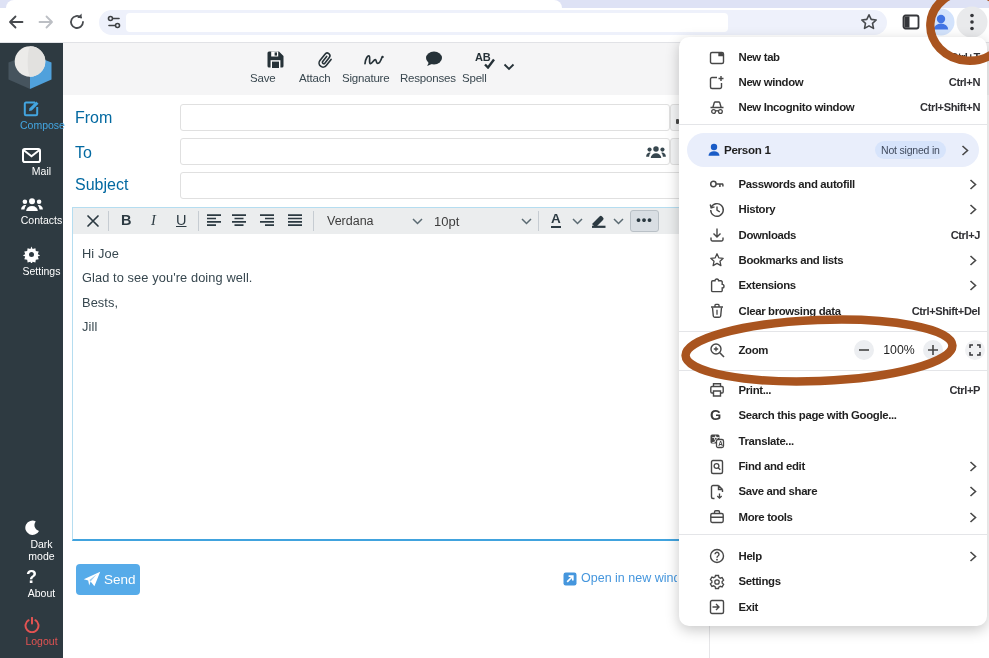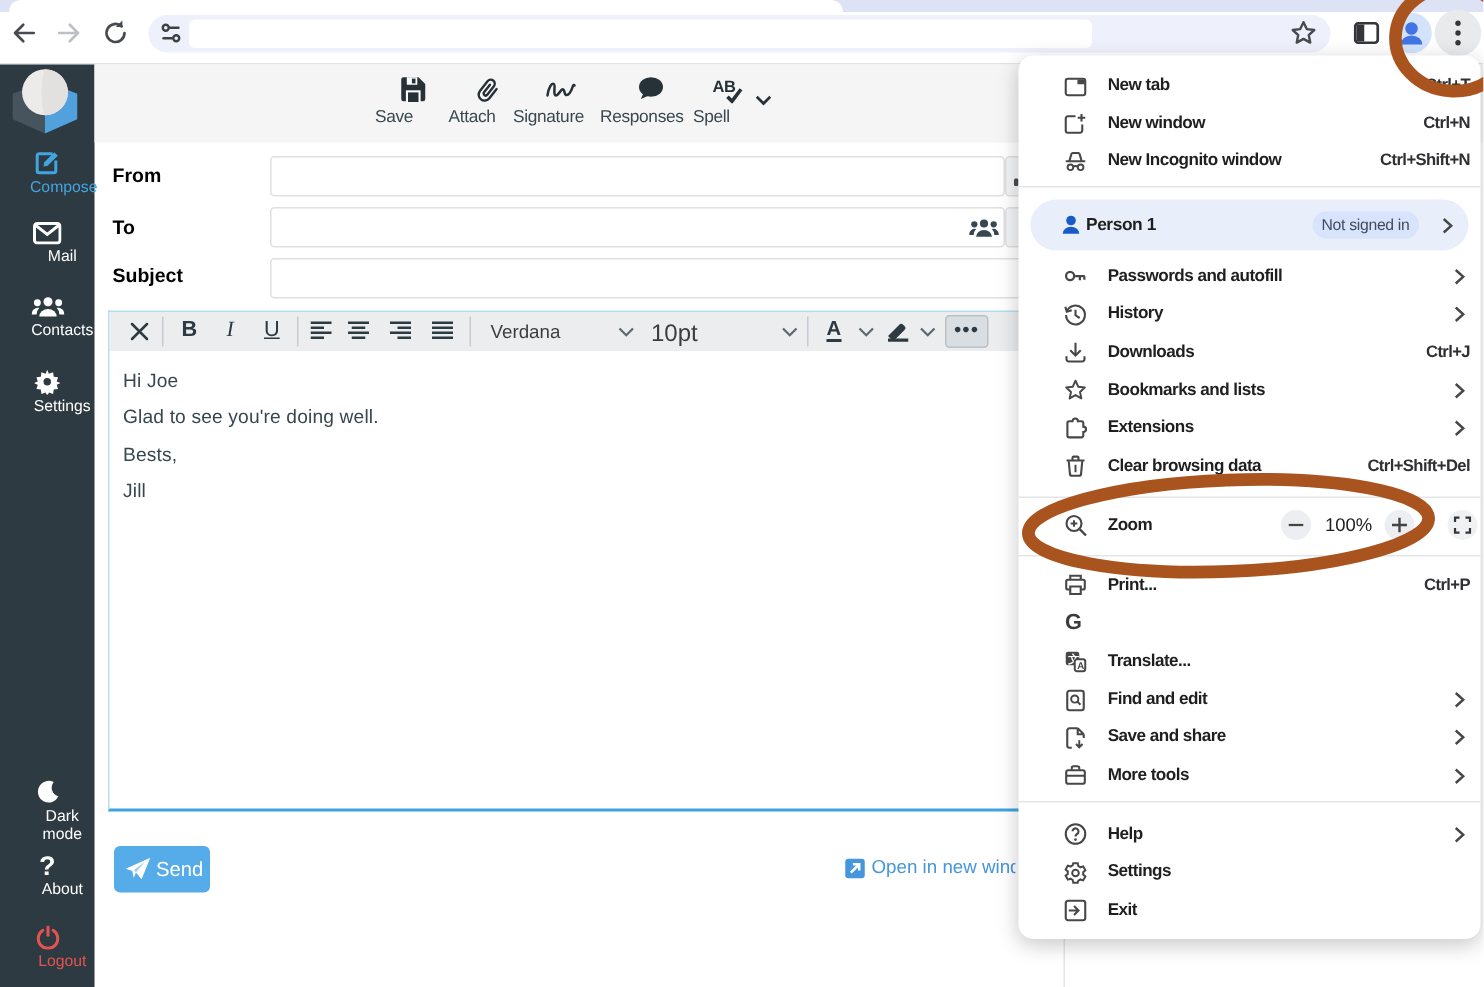--- a/index.html
+++ b/index.html
@@ -17,21 +17,21 @@
 
   
   #sidebar { left:0; top:43px; width:63px; height:615px; background:#2e3a41; }
   .snav { position:absolute; width:63px; text-align:center; color:#fff; font-size:10.5px; }
   .snav .lbl { display:block; margin-top:2px;padding-left:20px; }
 
   
   #mailtb { left:63px; top:43px; width:926px; height:52px; background:#f5f5f6; }
   .mbtn { position:absolute; top:8px; height:36px; text-align:left; color:#39474f; font-size:11.5px; letter-spacing:-0.2px; }
   .mbtn svg { margin:0 auto; } .mbtn span { position:absolute; top:21px; left:0; right:0; display:block; }
-  .flabel { position:absolute; left:75px; color:#000000; font-size:13px;font-weight:bold; }
+  .flabel { position:absolute; left:75px; color:#0369a1; font-size:16px; }
   .finput { position:absolute; left:180px; height:27px; background:#fff; border:1px solid #e0e0e0; border-radius:3px; }
   .fbtn { position:absolute; left:670px; width:16px; height:27px; background:#f4f5f6; border:1px solid #e0e0e0; border-radius:3px; }
 
   #editor { left:72px; top:207px; width:890px; height:334px; border:1px solid #b5ddf0; border-bottom:2px solid #41a3de; background:#fff; }
   #edtoolbar { left:0; top:0; width:888px; height:26px; background:#ebedee; }
   .etxt { position:absolute; left:9px; color:#37474f; font-size:12.8px; letter-spacing:0.1px; }
 
   #send { left:76px; top:564px; width:64px; height:31px; background:#56abe9; border-radius:4px; color:#fff; font-size:13.5px; }
 
   
@@ -239,21 +239,21 @@
         <path d="M0 1.2 H14 M5 4.5 H14 M0 7.8 H14 M5 11.1 H14" stroke="#2c3a42" stroke-width="1.7"></path>
       </svg>
       <svg class="abs" style="left:215px;top:6px" width="15" height="13" viewBox="0 0 15 13">
         <path d="M0 1.2 H14 M0 4.5 H14 M0 7.8 H14 M0 11.1 H14" stroke="#2c3a42" stroke-width="1.7"></path>
       </svg>
       <div class="abs" style="left:240px;top:3px;width:1px;height:20px;background:#c6ccd2"></div>
       <div class="abs" style="left:254px;top:6px;font-size:12.5px;color:#3d3d3d">Verdana</div>
       <svg class="abs" style="left:339px;top:10px" width="11" height="7" viewBox="0 0 11 7">
         <path d="M1 1 L5.5 5.5 L10 1" fill="none" stroke="#5a6a72" stroke-width="1.5"></path>
       </svg>
-      <div class="abs" style="left:361px;top:6px;font-size:16px;color:#3d3d3d">10pt</div>
+      <div class="abs" style="left:361px;top:6px;font-size:13px;color:#3d3d3d">10pt</div>
       <svg class="abs" style="left:448px;top:10px" width="11" height="7" viewBox="0 0 11 7">
         <path d="M1 1 L5.5 5.5 L10 1" fill="none" stroke="#5a6a72" stroke-width="1.5"></path>
       </svg>
       <div class="abs" style="left:465px;top:3px;width:1px;height:20px;background:#c6ccd2"></div>
 
       <div class="abs" style="left:478px;top:4px;font-size:13.5px;font-weight:bold;color:#2c3a42;border-bottom:2.5px solid #2c3a42;line-height:14px">A</div>
       <svg class="abs" style="left:499px;top:10px" width="11" height="7" viewBox="0 0 11 7">
         <path d="M1 1 L5.5 5.5 L10 1" fill="none" stroke="#5a6a72" stroke-width="1.5"></path>
       </svg>
 
@@ -417,20 +417,21 @@
         <path d="M4.5 4.5 V1.8 H11.5 V4.5" fill="none" stroke="#474747" stroke-width="1.4"></path>
         <rect x="1.8" y="4.5" width="12.4" height="6.5" rx="1.2" fill="none" stroke="#474747" stroke-width="1.4"></rect>
         <path d="M4.5 9 H11.5 V14 H4.5 Z" fill="#fff" stroke="#474747" stroke-width="1.4"></path>
       </svg>
       <span class="ml">Print...</span>
       <span class="acc">Ctrl+P</span>
     </div>
     <div class="mi" style="top:366px">
       <text></text>
       <div class="ic" style="left:19px;top:3.5px;font-size:14.5px;font-weight:bold;color:#3a3a3a;font-family:'Liberation Sans',sans-serif">G</div>
+      <span class="ml">Search this page with Google...</span>
     </div>
     <div class="mi" style="top:391.5px">
       <svg class="ic" style="left:18px;top:4.5px" width="16" height="16" viewBox="0 0 16 16">
         <rect x="1.5" y="1.5" width="9" height="9" rx="1.5" fill="#474747"></rect>
         <text x="3.2" y="9" font-size="7.5" fill="#fff" font-weight="bold">文</text>
         <rect x="7.5" y="6.5" width="7" height="8" rx="1.5" fill="#fff" stroke="#474747" stroke-width="1.3"></rect>
         <text x="9.2" y="12.8" font-size="6.5" fill="#474747" font-weight="bold">A</text>
       </svg>
       <span class="ml">Translate...</span>
     </div>

